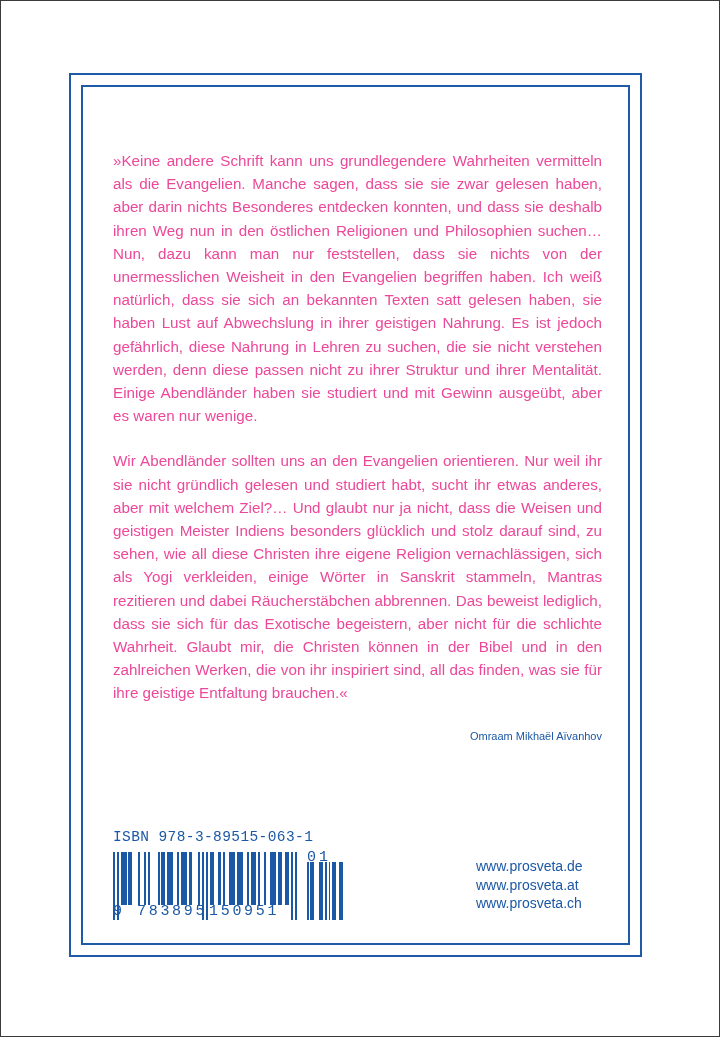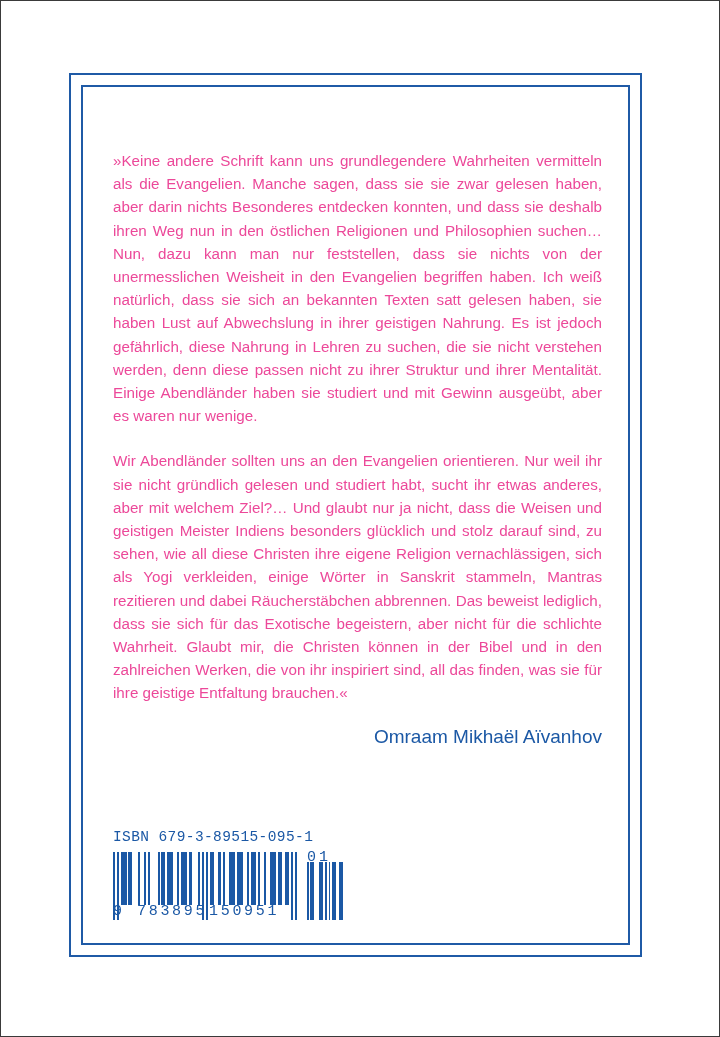--- a/index.html
+++ b/index.html
@@ -58,21 +58,21 @@
     text-align: justify;
     margin: 0 0 22px 0;
     hyphens: manual;
   }
   .quote-paragraph:last-of-type {
     margin-bottom: 13px;
   }
 
   .author-line {
     color: #1b58a5;
-    font-size: 19px;
+    font-size: 11px;
     line-height: 23.2px;
     text-align: right;
     margin-top: 20px;
   }
 
   
   .bottom-block {
     position: absolute;
     left: 112px;
     top: 828px;
@@ -188,21 +188,21 @@
 
   <div class="content">
     <p class="quote-paragraph">»Keine andere Schrift kann uns grundlegendere Wahrheiten vermitteln als die Evangelien. Manche sagen, dass sie sie zwar gelesen haben, aber darin nichts Besonderes entdecken konnten, und dass sie deshalb ihren Weg nun in den östlichen Religionen und Philosophien suchen… Nun, dazu kann man nur feststellen, dass sie nichts von der unermesslichen Weisheit in den Evangelien begriffen haben. Ich weiß natürlich, dass sie sich an bekannten Texten satt gelesen haben, sie haben Lust auf Abwechslung in ihrer geistigen Nahrung. Es ist jedoch gefährlich, diese Nahrung in Lehren zu suchen, die sie nicht verstehen werden, denn diese passen nicht zu ihrer Struktur und ihrer Mentalität. Einige Abendländer haben sie studiert und mit Gewinn ausgeübt, aber es waren nur wenige.</p>
     <p class="quote-paragraph">Wir Abendländer sollten uns an den Evangelien orientieren. Nur weil ihr sie nicht gründlich gelesen und studiert habt, sucht ihr etwas anderes, aber mit welchem Ziel?… Und glaubt nur ja nicht, dass die Weisen und geistigen Meister Indiens besonders glücklich und stolz darauf sind, zu sehen, wie all diese Christen ihre eigene Religion vernachlässigen, sich als Yogi verkleiden, einige Wörter in Sanskrit stammeln, Mantras rezitieren und dabei Räucherstäbchen abbrennen. Das beweist lediglich, dass sie sich für das Exotische begeistern, aber nicht für die schlichte Wahrheit. Glaubt mir, die Christen können in der Bibel und in den zahlreichen Werken, die von ihr inspiriert sind, all das finden, was sie für ihre geistige Entfaltung brauchen.«</p>
     <div class="author-line">Omraam Mikhaël Aïvanhov</div>
   </div>
 
   <div class="bottom-block">
 
     <div class="isbn-area">
-      <div class="isbn-text">ISBN 679-3-89515-095-1</div>
+      <div class="isbn-text">ISBN 978-3-89515-063-1</div>
 
       <div class="barcode-wrap">
 
         <div class="ean-main">
           <div class="bars" id="ean-bars">
               <div class="bar" style="left: 0%; width: 1.07368%; height: 100%; background: rgb(27, 88, 165);"></div>
               <div class="bar" style="left: 2.10526%; width: 1.07368%; height: 100%; background: rgb(27, 88, 165);"></div>
               <div class="bar" style="left: 4.21053%; width: 1.07368%; height: 78%; background: rgb(27, 88, 165);"></div>
               <div class="bar" style="left: 5.26316%; width: 1.07368%; height: 78%; background: rgb(27, 88, 165);"></div>
               <div class="bar" style="left: 6.31579%; width: 1.07368%; height: 78%; background: rgb(27, 88, 165);"></div>
@@ -273,16 +273,21 @@
               <div class="bar" style="left: 71.4286%; width: 4.85714%; height: 100%; background: rgb(27, 88, 165);"></div>
               <div class="bar" style="left: 76.1905%; width: 4.85714%; height: 100%; background: rgb(27, 88, 165);"></div>
               <div class="bar" style="left: 90.4762%; width: 4.85714%; height: 100%; background: rgb(27, 88, 165);"></div>
               <div class="bar" style="left: 95.2381%; width: 4.85714%; height: 100%; background: rgb(27, 88, 165);"></div>
             </div>
         </div>
 
       </div>
     </div>
 
+    <div class="url-area">
+      <div class="url-line">www.prosveta.de</div>
+      <div class="url-line">www.prosveta.at</div>
+      <div class="url-line">www.prosveta.ch</div>
+    </div>
 
   </div>
 
 </div>
 
 </body></html>

